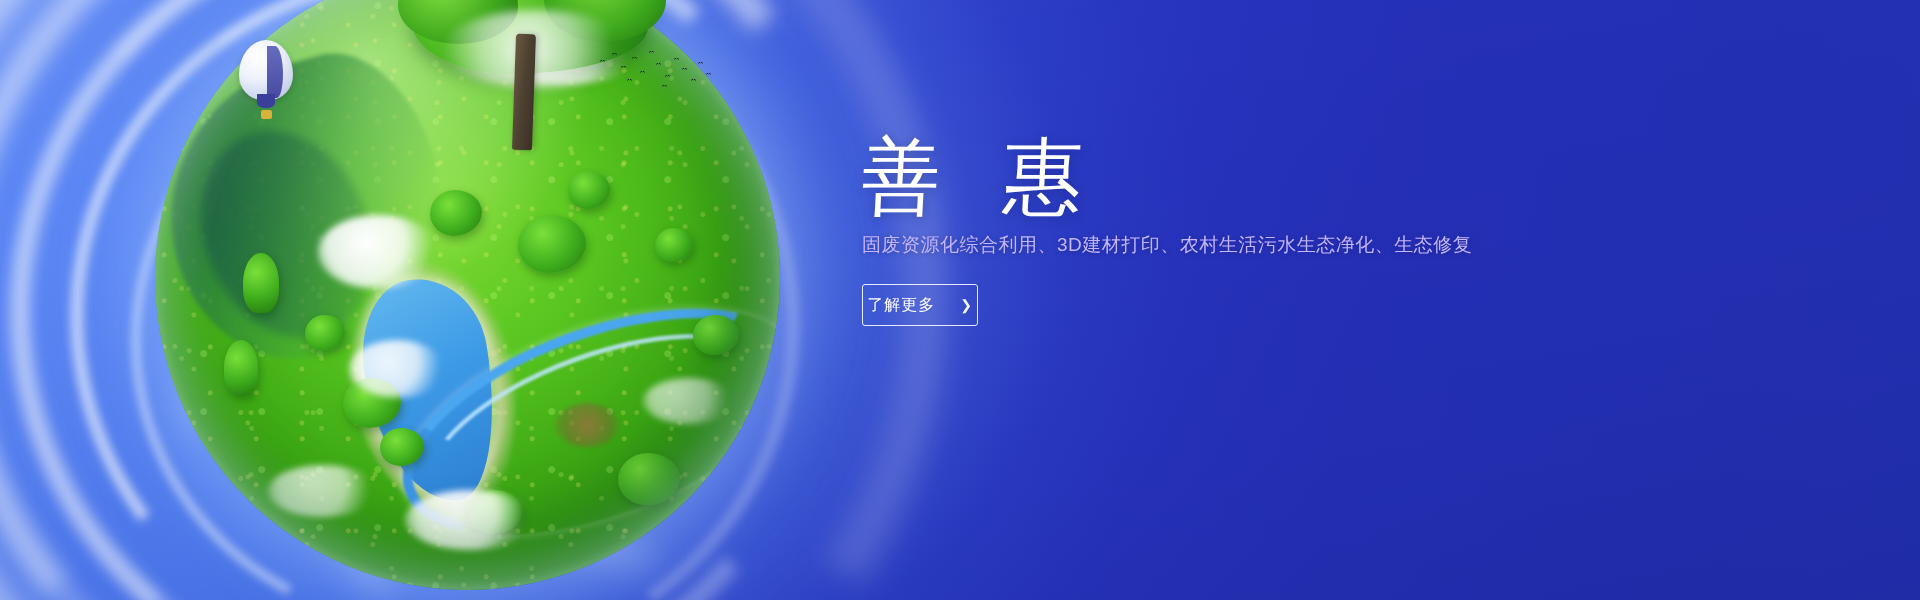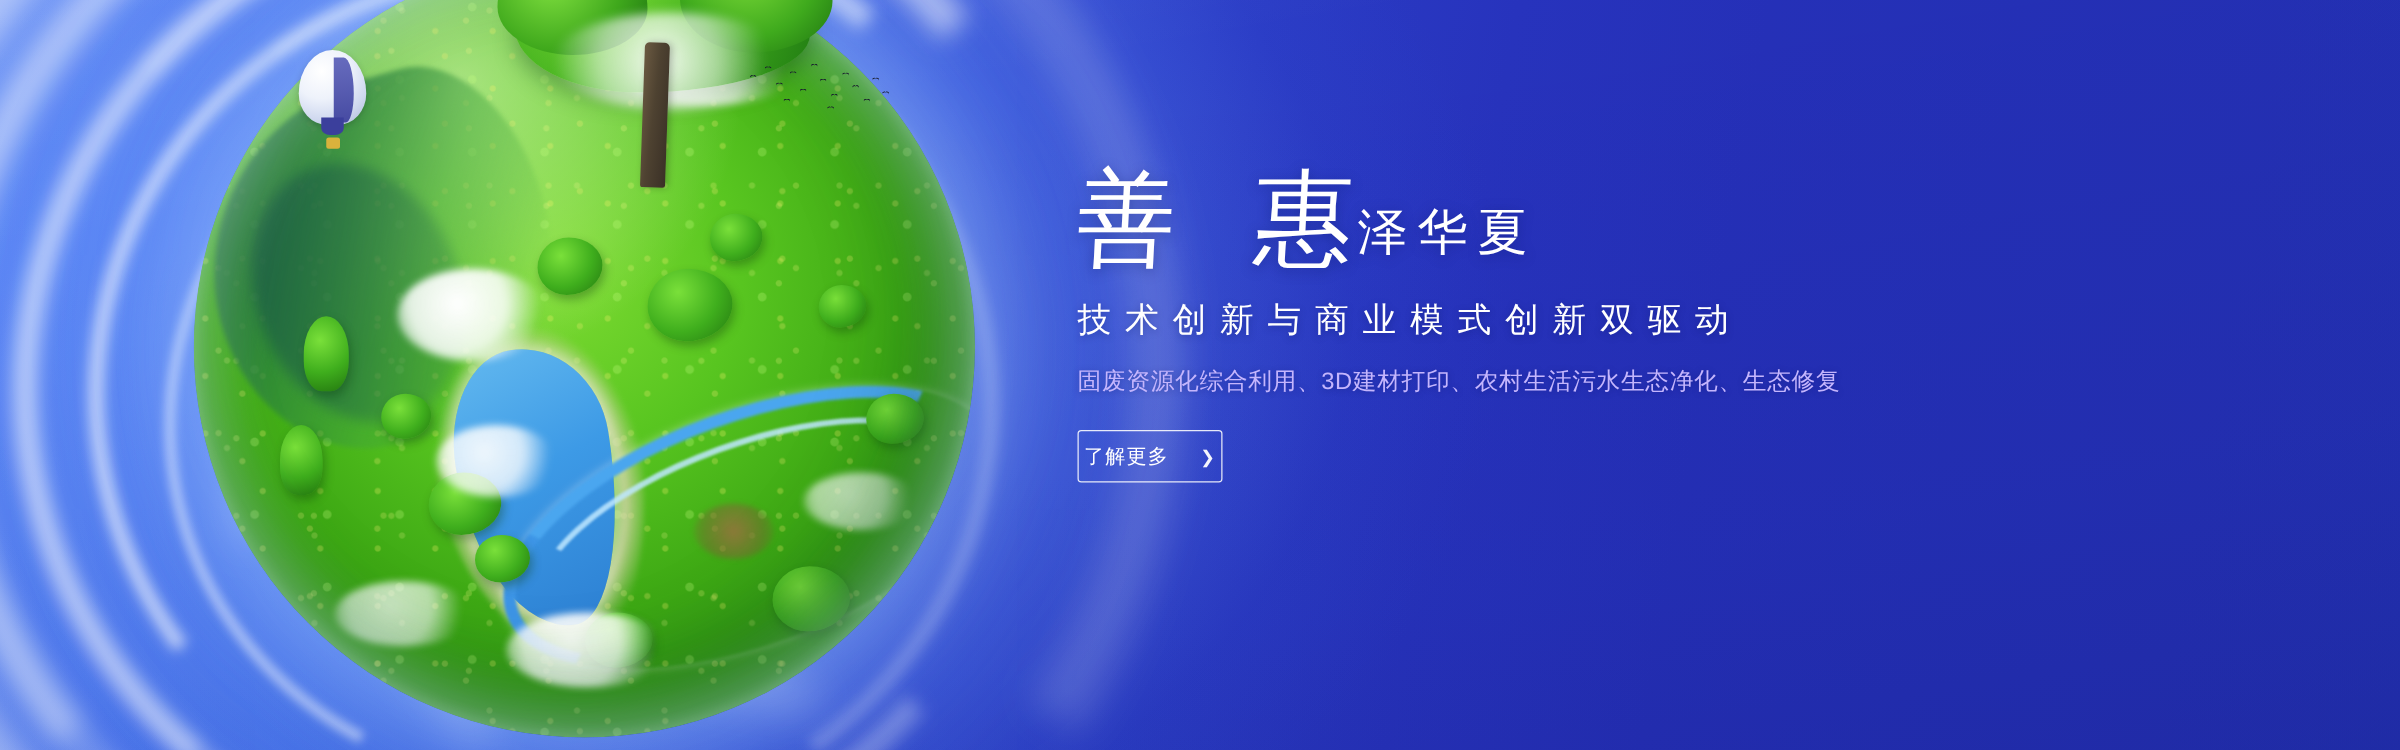--- a/index.html
+++ b/index.html
@@ -494,24 +494,22 @@
     <div class="bird" style="left:33px; top:33px;"></div>
     <div class="bird" style="left:68px; top:39px;"></div>
   </div>
 
   <div class="copy">
 
     <div class="headline">
       <span class="hl-big">善</span>
       <span class="hl-gap"></span>
       <span class="hl-big">惠</span>
-      <span class="hl-small">泽华夏</span>
     </div>
 
-    <div class="subtitle">技术创新与商业模式创新双驱动</div>
 
     <div class="tagline">固废资源化综合利用、3D建材打印、农村生活污水生态净化、生态修复</div>
 
     <div class="cta">
       <span>了解更多</span>
       <span class="cta-chevron">❯</span>
     </div>
 
   </div>
 </div>

